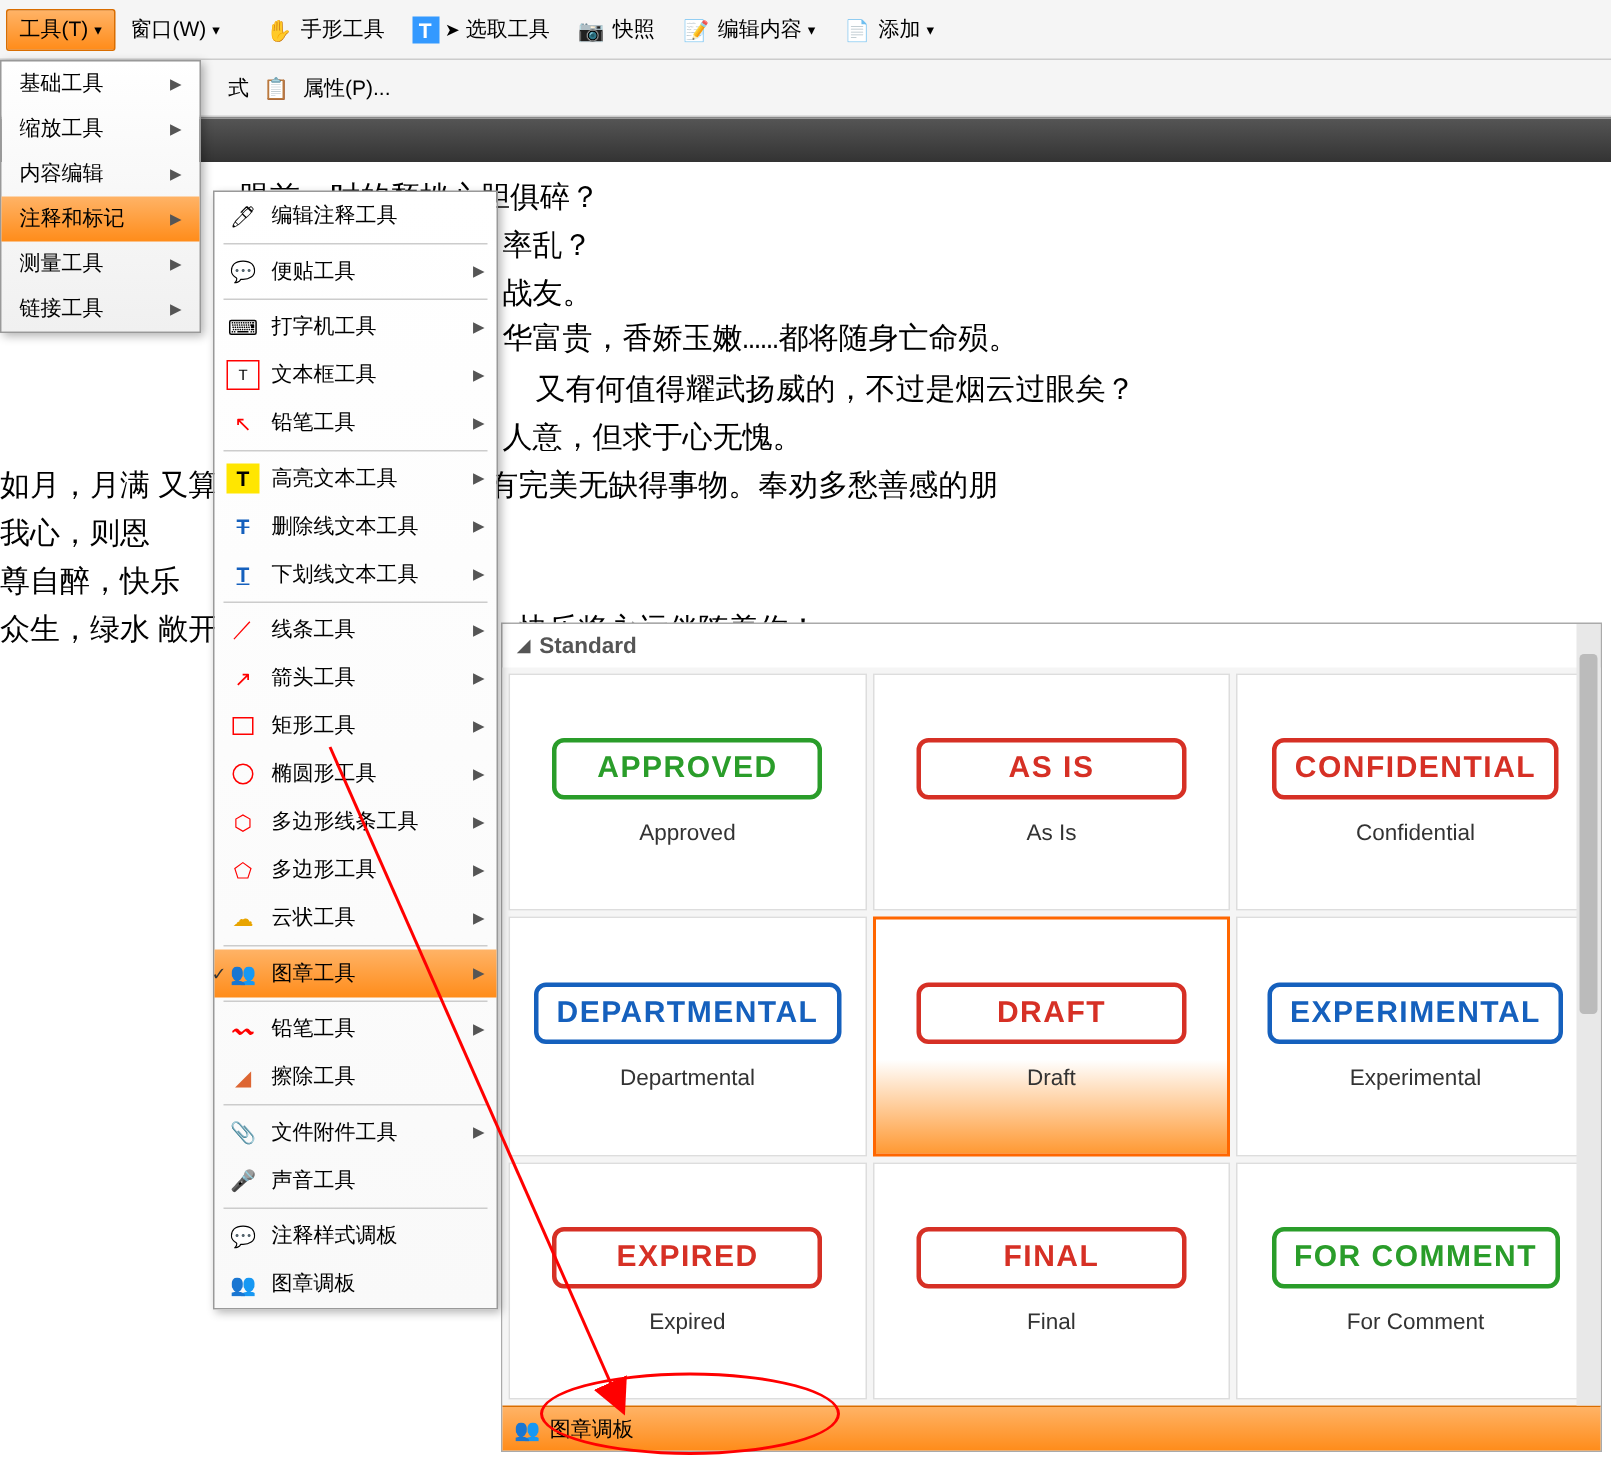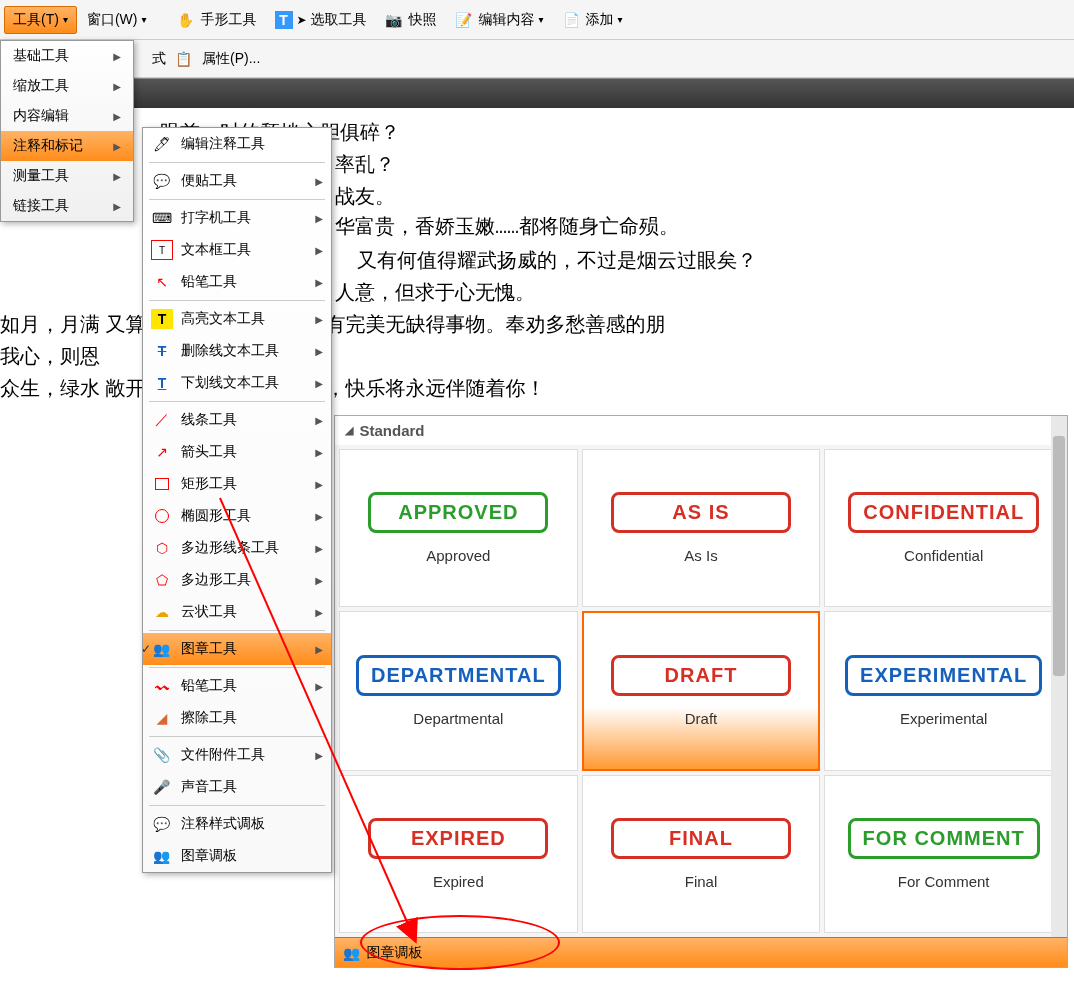--- a/index.html
+++ b/index.html
@@ -97,20 +97,21 @@
 
 <div class="content-area">
   <div class="content-line" style="padding-left:160px;">眼前一时的颓挫心胆俱碎？</div>
   <div class="content-line" style="padding-left:335px;">率乱？</div>
   <div class="content-line" style="padding-left:335px;">战友。</div>
   <div class="content-line" style="padding-left:335px;font-family:Liberation Mono, monospace;">华富贵，香娇玉嫩……都将随身亡命殒。</div>
   <div class="content-line" style="padding-left:335px;margin-left:22px;">又有何值得耀武扬威的，不过是烟云过眼矣？</div>
   <div class="content-line" style="padding-left:335px;">人意，但求于心无愧。</div>
   <div class="content-line">如月，月满 又算不了甚么。世界上没有完美无缺得事物。奉劝多愁善感的朋</div>
   <div class="content-line">我心，则恩</div>
+  <div class="content-line">尊自醉，快乐</div>
   <div class="content-line">众生，绿水          敞开心胸，便会云蒸霞蔚，快乐将永远伴随着你！</div>
 </div>
 
 <div class="dropdown-main">
   <div class="menu-item">
       <span>基础工具</span>
       <span class="menu-arrow">▶</span>
     </div>
   <div class="menu-item">
       <span>缩放工具</span>

